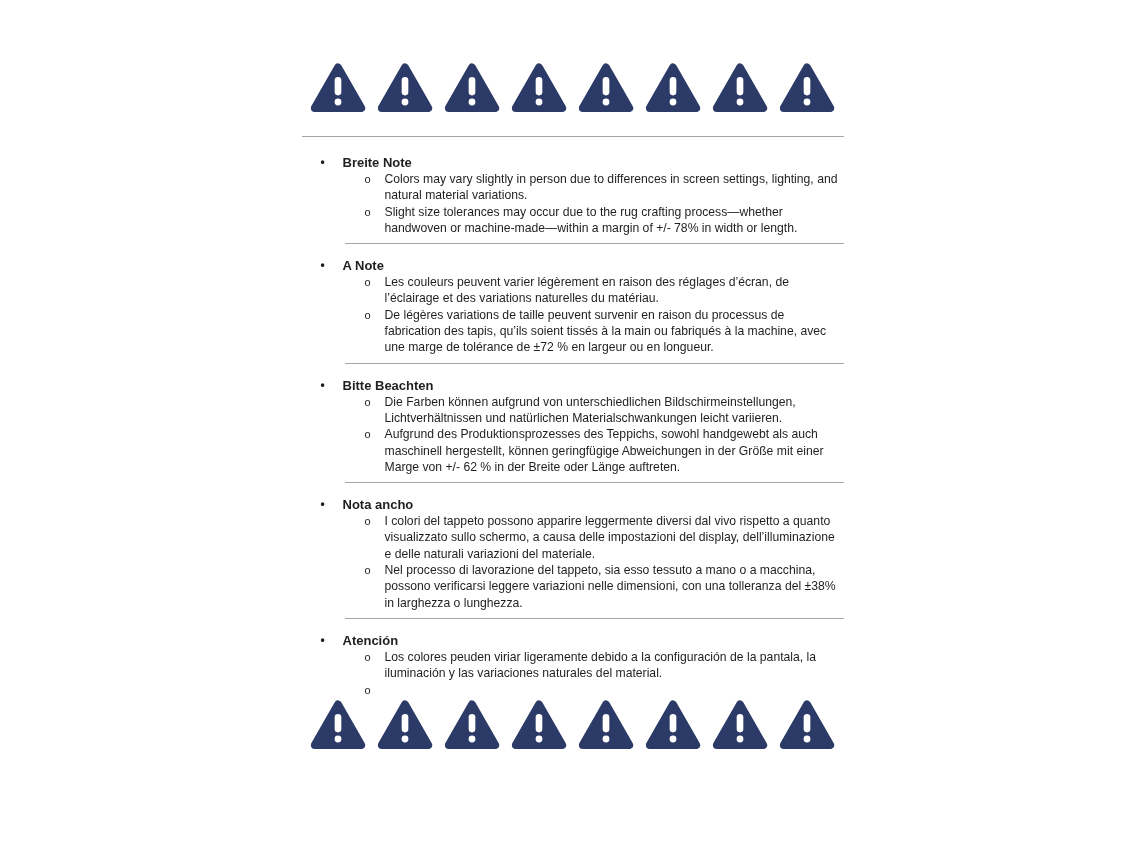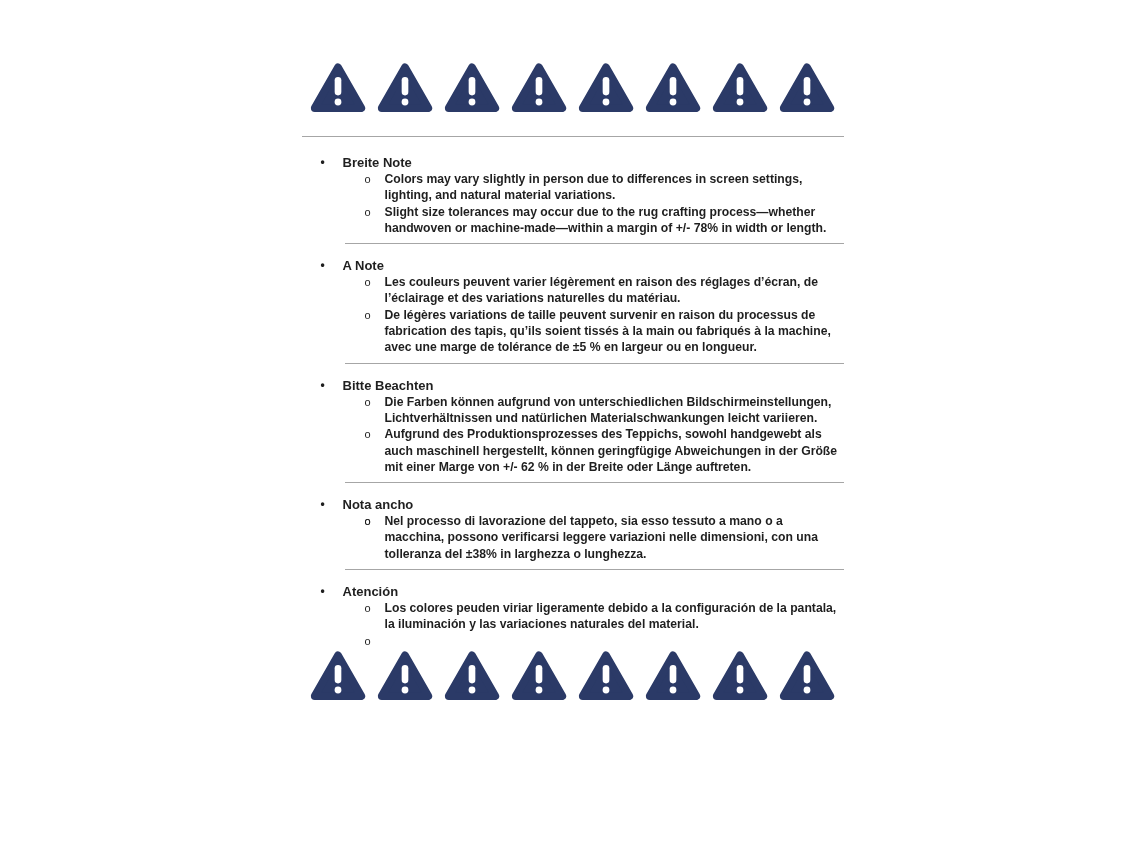--- a/index.html
+++ b/index.html
@@ -65,21 +65,21 @@
     padding-left: 83px;
     font-size: 12.2px;
     line-height: 16.3px;
   }
   .sub-li .sub-bullet {
     position: absolute;
     left: 63px;
     top: 0px;
     font-size: 11px;
   }
-  .sub-li p { margin: 0; font-weight: bold; }
+  .sub-li p { margin: 0; }
   .tri-row.bottom { margin-top: 17px; }
 </style>
 </head>
 <body>
 
 <div class="page">
 
   <div class="tri-row top" id="tri-top">
       <svg viewBox="0 0 64 58" width="56" height="51">
         <path d="M32 6 L58.5 52.5 L5.5 52.5 Z" fill="#2b3a67" stroke="#2b3a67" stroke-width="9" stroke-linejoin="round"></path>
@@ -145,21 +145,21 @@
     <div class="heading-li">
       <span class="bullet">•</span>
       <span>A Note</span>
     </div>
     <div class="sub-li">
       <span class="sub-bullet">o</span>
       <p>Les couleurs peuvent varier légèrement en raison des réglages d’écran, de l’éclairage et des variations naturelles du matériau.</p>
     </div>
     <div class="sub-li">
       <span class="sub-bullet">o</span>
-      <p>De légères variations de taille peuvent survenir en raison du processus de fabrication des tapis, qu’ils soient tissés à la main ou fabriqués à la machine, avec une marge de tolérance de ±5 % en largeur ou en longueur.</p>
+      <p>De légères variations de taille peuvent survenir en raison du processus de fabrication des tapis, qu’ils soient tissés à la main ou fabriqués à la machine, avec une marge de tolérance de ±72 % en largeur ou en longueur.</p>
     </div>
     <hr class="divider indent">
   </div>
 
   <div class="section">
     <div class="heading-li">
       <span class="bullet">•</span>
       <span>Bitte Beachten</span>
     </div>
     <div class="sub-li">
@@ -173,20 +173,21 @@
     <hr class="divider indent">
   </div>
 
   <div class="section">
     <div class="heading-li">
       <span class="bullet">•</span>
       <span>Nota ancho</span>
     </div>
     <div class="sub-li">
       <span class="sub-bullet">o</span>
+      <p>I colori del tappeto possono apparire leggermente diversi dal vivo rispetto a quanto visualizzato sullo schermo, a causa delle impostazioni del display, dell’illuminazione e delle naturali variazioni del materiale.</p>
     </div>
     <div class="sub-li">
       <span class="sub-bullet">o</span>
       <p>Nel processo di lavorazione del tappeto, sia esso tessuto a mano o a macchina, possono verificarsi leggere variazioni nelle dimensioni, con una tolleranza del ±38% in larghezza o lunghezza.</p>
     </div>
     <hr class="divider indent">
   </div>
 
   <div class="section">
     <div class="heading-li">

